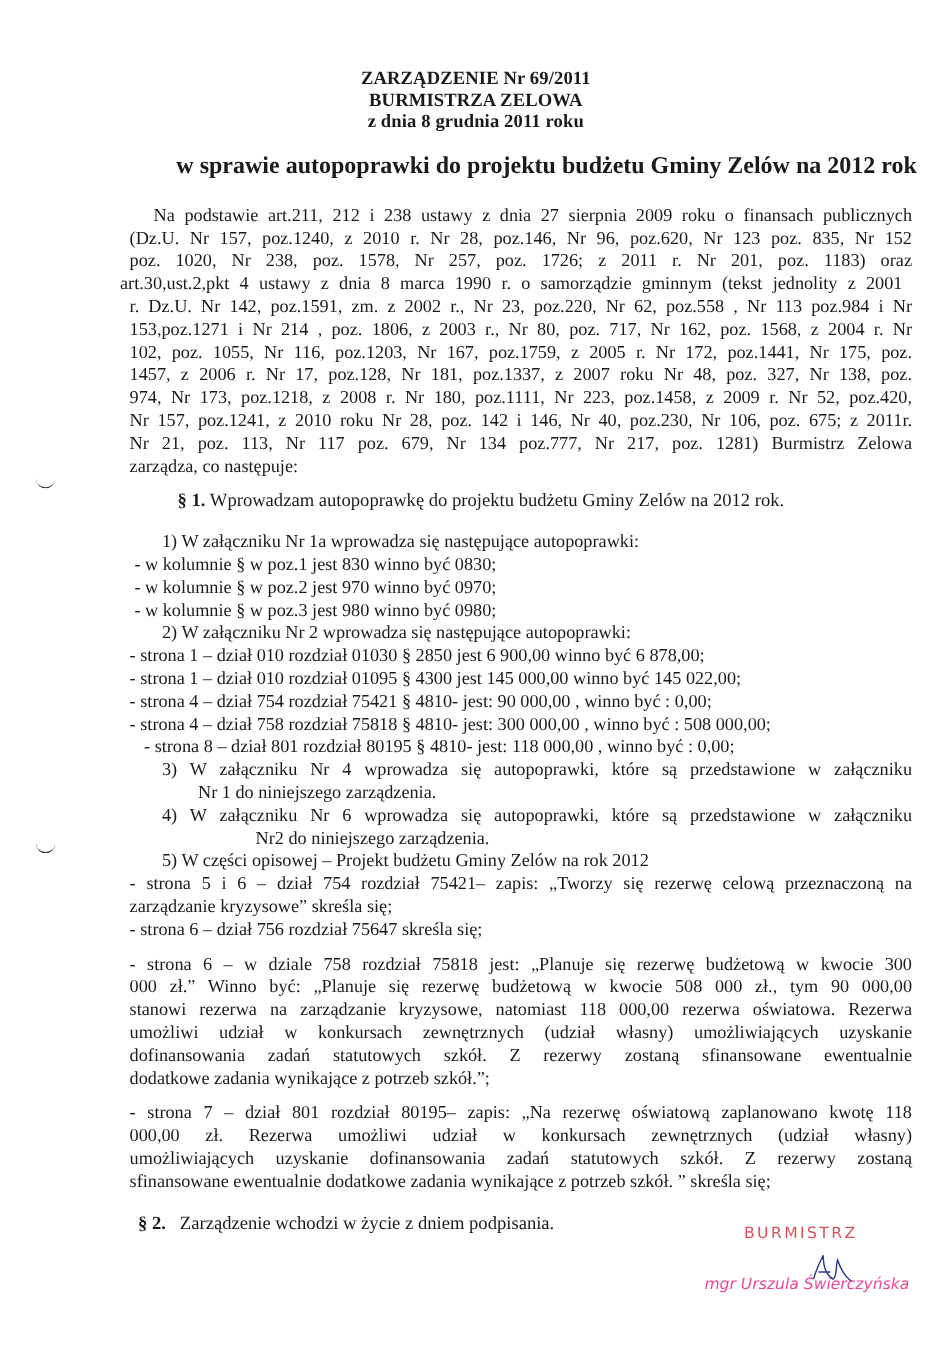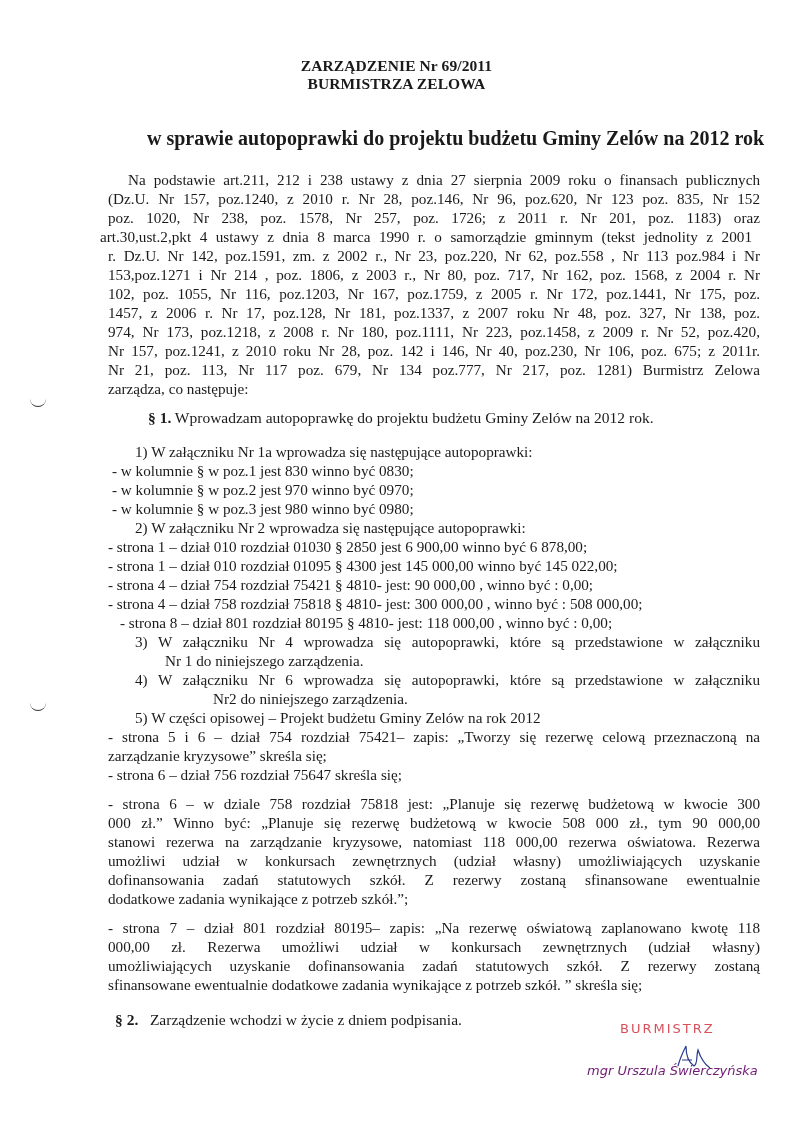--- a/index.html
+++ b/index.html
@@ -12,37 +12,38 @@
     .header { position: absolute; left: 0; top: 57px; width: 793px; text-align: center; }
     .header .h { font-weight: bold; font-size: 15.5px; line-height: 18px; letter-spacing: 0.1px; }
     .subject { position: absolute; left: 0; top: 127px; width: 793px; text-align: center;
       font-weight: bold; font-size: 20px; padding-left: 30px; box-sizing: border-box; margin-left: 44px; }
     .line { position: absolute; white-space: nowrap; font-size: 15.2px; line-height: 19px; }
     .just { text-align: justify; text-align-last: justify; }
     .para-sign { font-weight: bold; }
     .stamp { position: absolute; left: 575px; top: 1018px; width: 200px; }
     .stamp-title { position: absolute; left: 45px; top: 3px; color: #d9505a;
       font-family: "DejaVu Sans", sans-serif; font-size: 13px; letter-spacing: 2px; }
-    .stamp-name { position: absolute; left: 12px; top: 45px; color: #701a75;
+    .stamp-name { position: absolute; left: 12px; top: 45px; color: #ec4899;
       font-family: "DejaVu Sans", sans-serif; font-style: italic; font-size: 13px; white-space: nowrap; }
     .sig { position: absolute; left: 95px; top: 18px; }
     .punch { position: absolute; left: 30px; width: 16px; height: 8px;
       border-bottom: 1.5px solid #333; border-radius: 0 0 12px 12px; }
   </style>
 </head>
 <body>
 
 <div class="page">
 
   <span class="punch" style="top:398px;"></span>
   <span class="punch" style="top:702px;"></span>
 
   <div class="header">
     <div class="h">ZARZĄDZENIE Nr 69/2011</div>
     <div class="h">BURMISTRZA ZELOWA</div>
+    <div class="h">z dnia 8 grudnia 2011 roku</div>
   </div>
 
   <div class="subject">w sprawie autopoprawki do  projektu budżetu  Gminy Zelów na 2012 rok</div>
 
   <div>
     <div class="line just" style="left:128px; width:632px; top:170px;">Na  podstawie art.211, 212 i 238 ustawy z dnia 27 sierpnia 2009 roku o finansach publicznych</div>
     <div class="line just" style="left:108px; width:652px; top:189px;">(Dz.U. Nr 157, poz.1240, z 2010 r. Nr 28, poz.146, Nr 96, poz.620, Nr 123 poz. 835, Nr 152</div>
     <div class="line just" style="left:108px; width:652px; top:208px;">poz. 1020, Nr 238, poz. 1578, Nr 257, poz. 1726; z 2011 r. Nr 201, poz. 1183) oraz</div>
     <div class="line just" style="left:100px; width:652px; top:227px;">art.30,ust.2,pkt 4 ustawy z dnia 8 marca 1990 r. o samorządzie gminnym (tekst jednolity z 2001</div>
     <div class="line just" style="left:108px; width:652px; top:246px;">r. Dz.U. Nr 142, poz.1591, zm. z 2002 r., Nr 23, poz.220, Nr 62, poz.558 , Nr 113 poz.984 i Nr</div>

